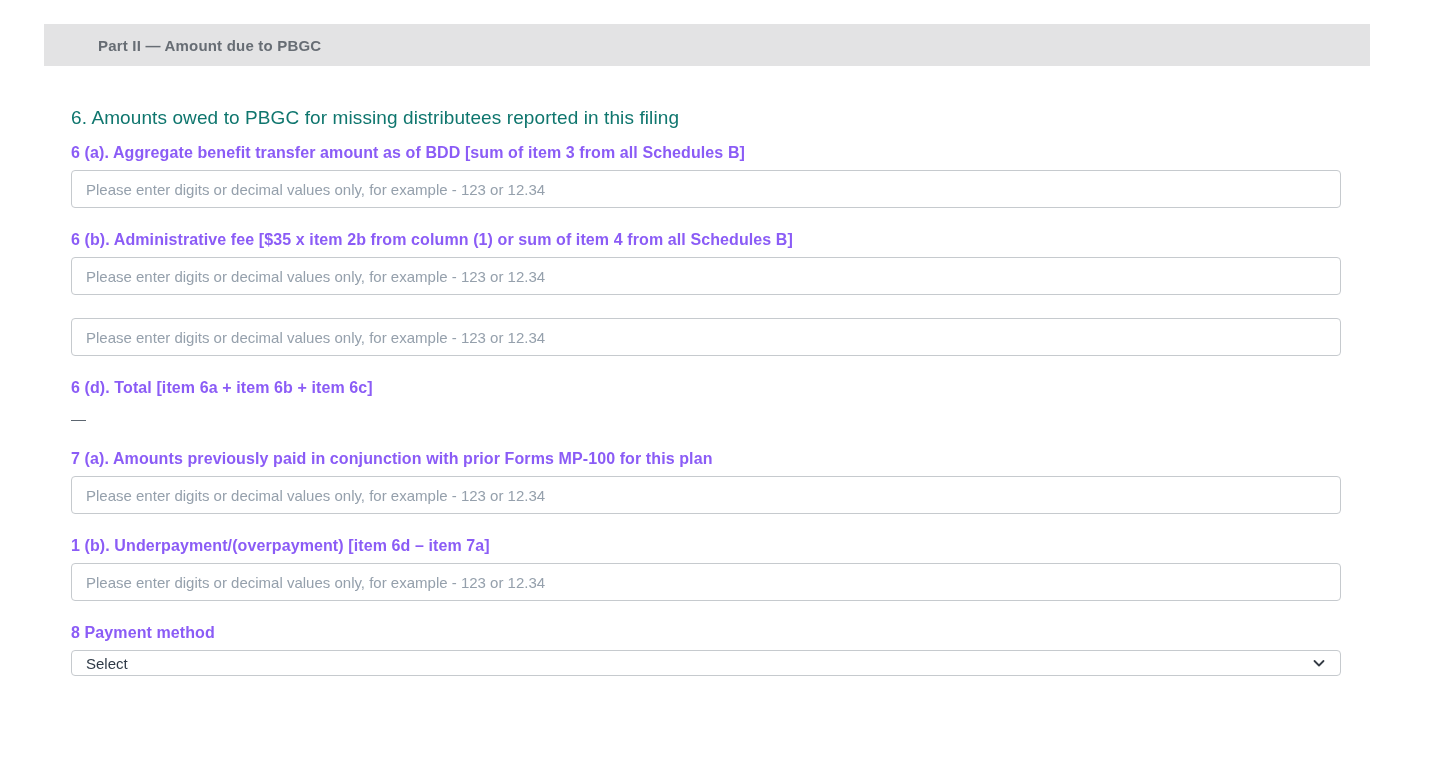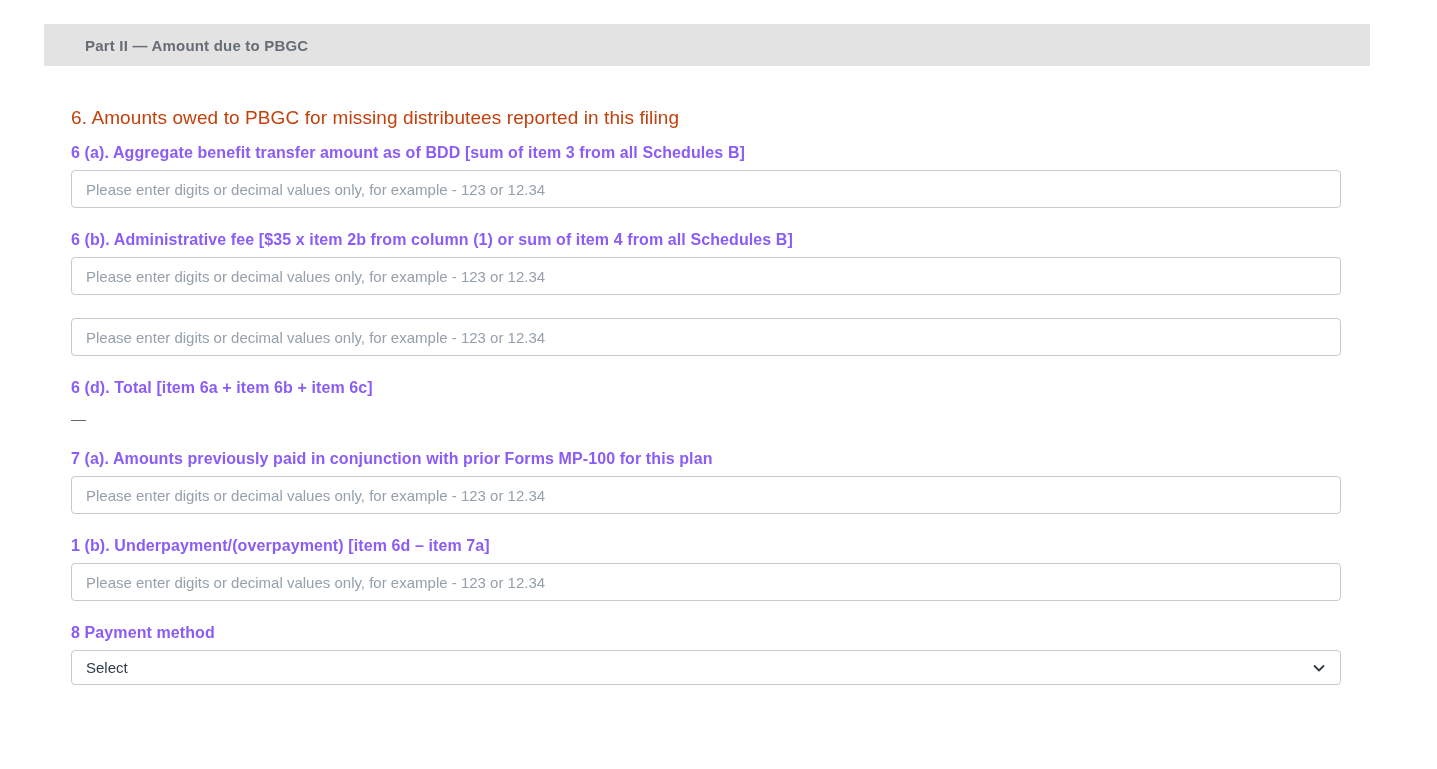--- a/index.html
+++ b/index.html
@@ -11,38 +11,38 @@
   }
   .page { width: 1437px; height: 769px; background: #ffffff; overflow: hidden; }
 
   
   .part-header {
     margin: 24px 67px 0 44px;
     height: 42px;
     background: #e3e3e4;
     display: flex;
     align-items: center;
-    padding-left: 41px;
+    padding-left: 54px;
   }
   .part-header-title {
     font-size: 15px;
     font-weight: 700;
     color: #676d74;
     letter-spacing: 0.2px;
   }
 
   .content {
     margin-left: 71px;
     width: 1270px;
   }
 
   .section-heading {
     font-size: 19px;
     font-weight: 400;
-    color: #c2410c;
+    color: #0f766e;
     margin-top: 41px;
     margin-bottom: 15px;
     letter-spacing: 0.1px;
   }
 
   .field { margin-bottom: 23px; }
 
   .field-label {
     display: block;
     font-size: 16px;
@@ -72,21 +72,21 @@
   .total-value {
     display: block;
     margin-top: 13px;
     font-size: 15px;
     color: #5c6670;
   }
   .field-total { margin-bottom: 23px; }
 
   .select-box {
     width: 100%;
-    height: 35px;
+    height: 26px;
     border: 1px solid #c6cace;
     border-radius: 4px;
     background: #ffffff;
     display: flex;
     align-items: center;
     justify-content: space-between;
     padding: 0 12px 0 14px;
     cursor: pointer;
   }
   .select-value {

